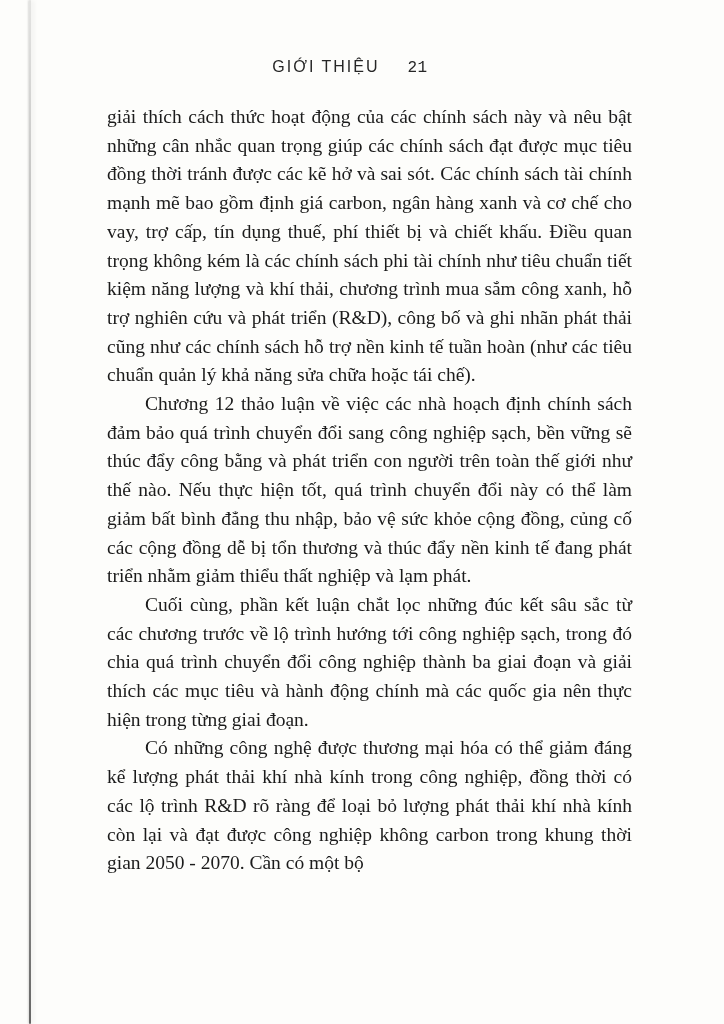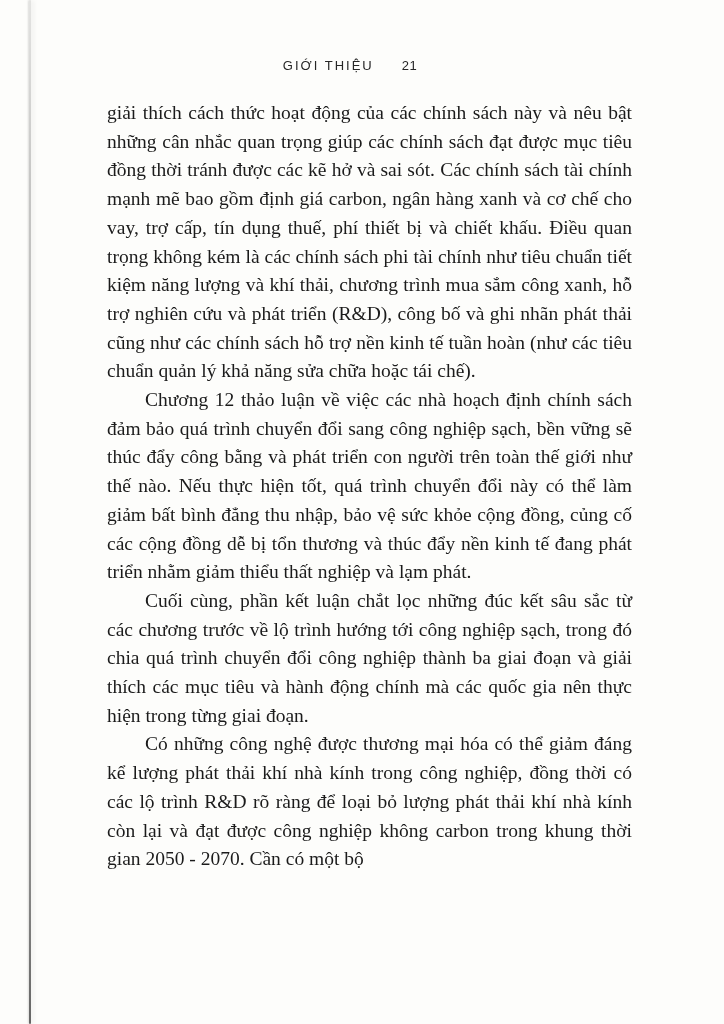--- a/index.html
+++ b/index.html
@@ -38,26 +38,27 @@
     top: 0;
     width: 564px;
   }
   .running-header {
     margin-top: 58px;
     display: flex;
     justify-content: center;
     align-items: baseline;
     gap: 28px;
     font-family: "Liberation Sans", sans-serif;
-    font-size: 13px;
+    font-size: 16px;
     letter-spacing: 2px;
     color: #262626;
   }
   .running-header .page-num {
     letter-spacing: 0.5px;
+    font-family: Liberation Mono, monospace;
   }
   .body-text {
     margin-top: 26px;
     font-size: 19.5px;
     line-height: 28.7px;
     text-align: justify;
     text-justify: inter-word;
     margin-left: 39px;
   }
   .body-text p {

